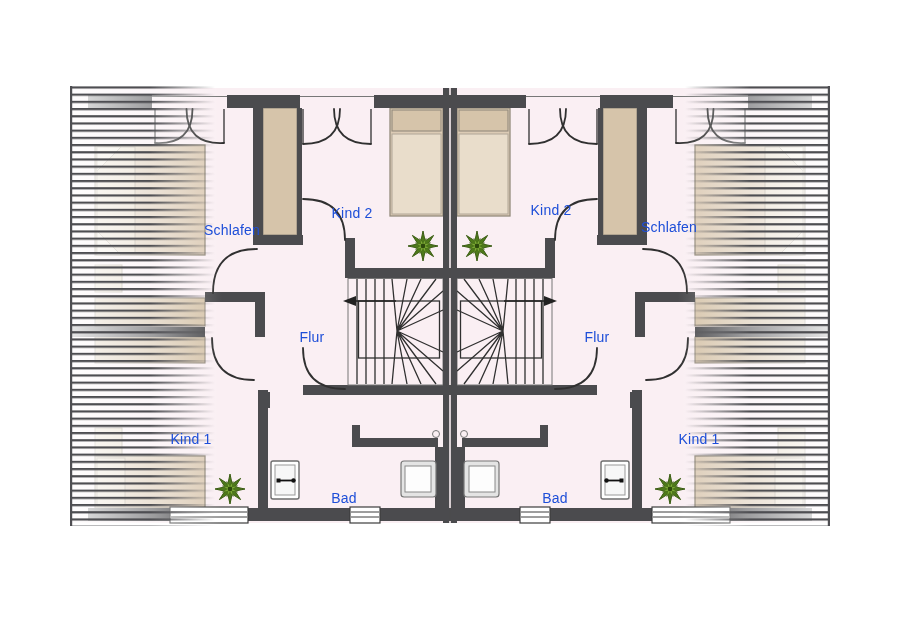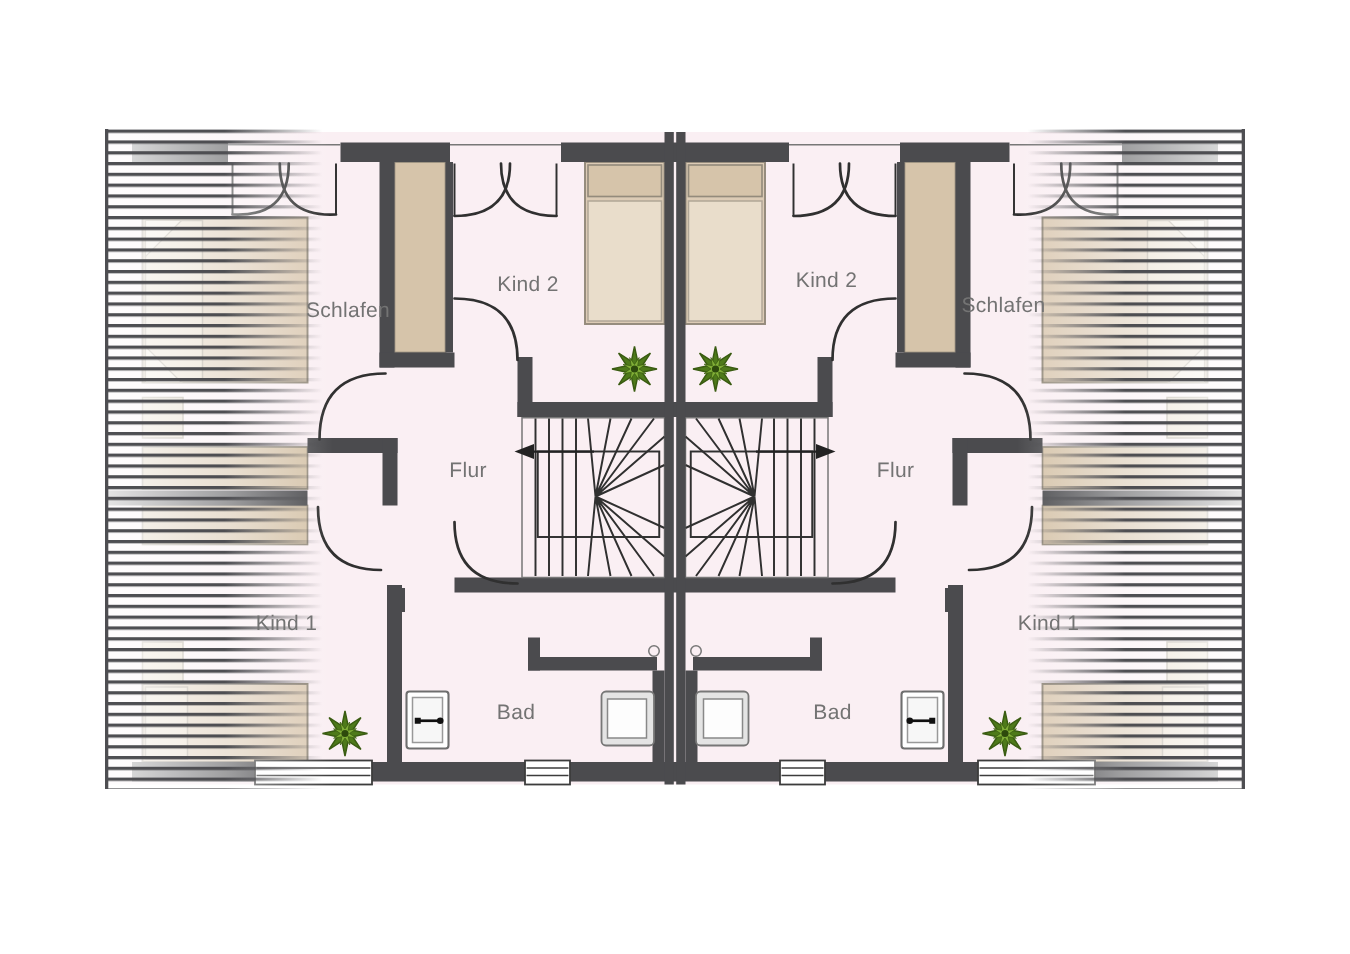--- a/index.html
+++ b/index.html
@@ -11,21 +11,21 @@
   .floor  {fill:var(--floor,#faeff3);}
   .fu     {fill:var(--furniture,#dccbb5);stroke:#948b7c;stroke-width:1.3;}
   .fu-l   {fill:var(--furniture_light,#e7dbc8);stroke:#a99f8e;stroke-width:1;}
   .fu-d   {fill:var(--furniture_dark,#d6c4aa);stroke:#948b7c;stroke-width:1.1;}
   .ln     {stroke:var(--line,#303030);fill:none;stroke-width:1.8;stroke-linecap:round;}
   .st     {stroke:var(--line,#303030);fill:none;stroke-width:1.3;}
   .thin   {stroke:#777;fill:none;stroke-width:1;}
   .fix    {fill:#ffffff;stroke:#6e6e6e;stroke-width:1.4;}
   .fixin  {fill:#f7f7f7;stroke:#999;stroke-width:1;}
   .room-label{position:absolute;transform:translate(-50%,-50%);font-size:14px;
-              color:#737373;white-space:nowrap;letter-spacing:.2px;}
+              color:#1d4ed8;white-space:nowrap;letter-spacing:.2px;margin-top:24px;}
 </style>
 </head>
 <body>
 
 <div class="stage">
 
 <svg width="900" height="636" viewBox="0 0 900 636">
   <defs>
 
     <pattern id="hatchP" width="10" height="7.2" patternUnits="userSpaceOnUse">

